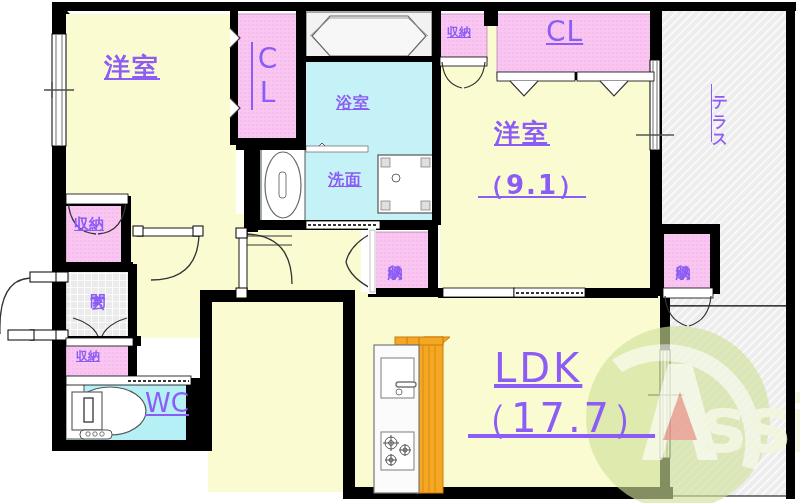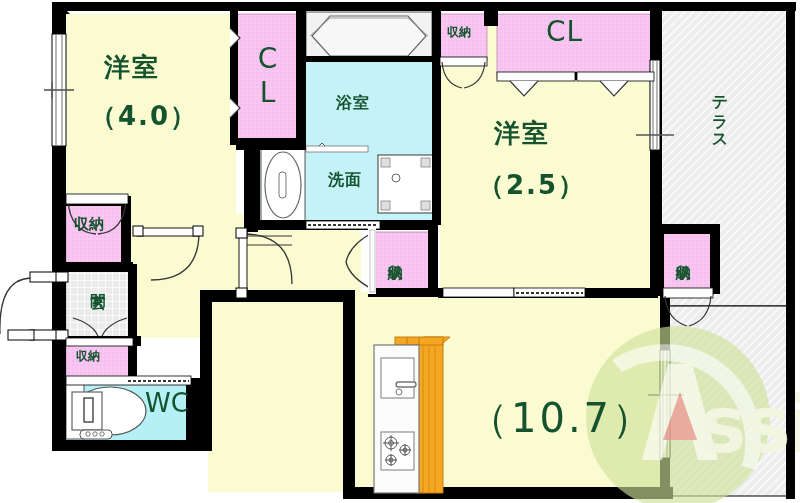--- a/index.html
+++ b/index.html
@@ -1,20 +1,20 @@
 <!DOCTYPE html>
 <html><head>
 <meta charset="utf-8">
 <title>Floor Plan</title>
 <style>
   html,body{margin:0;padding:0;background:#ffffff;}
   body{font-family:"DejaVu Sans","Liberation Sans",sans-serif;}
   #stage{position:relative;width:800px;height:503px;background:#ffffff;overflow:hidden;}
   #stage svg{position:absolute;left:0;top:0;}
-  .lbl{position:absolute;color:#14532d;line-height:1;white-space:nowrap;pointer-events:none;}
+  .lbl{position:absolute;color:#8b5cf6;line-height:1;white-space:nowrap;pointer-events:none;text-decoration:underline;}
   .jp{font-family:"DejaVu Sans","Liberation Sans",sans-serif;font-weight:700;}
   .big{font-size:26px;letter-spacing:2px;}
   .mid{font-size:16px;letter-spacing:1px;}
   .sm{font-size:15px;letter-spacing:0px;}
   .xs{font-size:12px;}
   .lat{font-family:"DejaVu Sans","Liberation Sans",sans-serif;font-weight:400;}
   .cl{font-size:28px;letter-spacing:1px;}
   .ldk{font-size:40px;letter-spacing:3px;font-weight:400;}
   .wc{font-size:26px;font-weight:400;line-height:0.92;}
   .vert{writing-mode:vertical-rl;text-orientation:upright;}
@@ -336,26 +336,26 @@
       <path d="M612 360 A96 96 0 0 1 756 470 L742 466 A82 82 0 0 0 622 372 Z" fill="#ffffff" opacity="0.65"></path>
       <path d="M642 460 L668 364 L692 364 L718 460 L698 460 L680 392 L662 460 Z" fill="#f4f8e4"></path>
       <path d="M663 440 L680 392 L697 440 Z" fill="#e8a090"></path>
       <text x="700" y="452" font-family="DejaVu Sans, sans-serif" font-size="78" font-weight="700" fill="#f2f7dd" letter-spacing="-2">ssist</text>
     </g>
 
     </g>
   </svg>
 
   <div class="lbl jp big" style="left:104px;top:54px;">洋室</div>
-  <div class="lbl jp big" style="left:90px;top:103px;">（4.0）</div>
 
   <div class="lbl jp big" style="left:494px;top:120px;">洋室</div>
-  <div class="lbl jp big" style="left:478px;top:172px;">（2.5）</div>
-
-  <div class="lbl lat ldk" style="left:468px;top:398px;">（10.7）</div>
+  <div class="lbl jp big" style="left:478px;top:172px;">（9.1）</div>
+
+  <div class="lbl lat ldk" style="left:494px;top:348px;">LDK</div>
+  <div class="lbl lat ldk" style="left:468px;top:398px;">（17.7）</div>
 
   <div class="lbl jp mid" style="left:336px;top:95px;">浴室</div>
   <div class="lbl jp mid" style="left:328px;top:172px;">洗面</div>
 
   <div class="lbl lat wc" style="left:145px;top:392px;text-align:center;">
     <span>WC</span>
   </div>
 
   <div class="lbl jp sm vert" style="left:90px;top:281px;">玄関</div>
 

